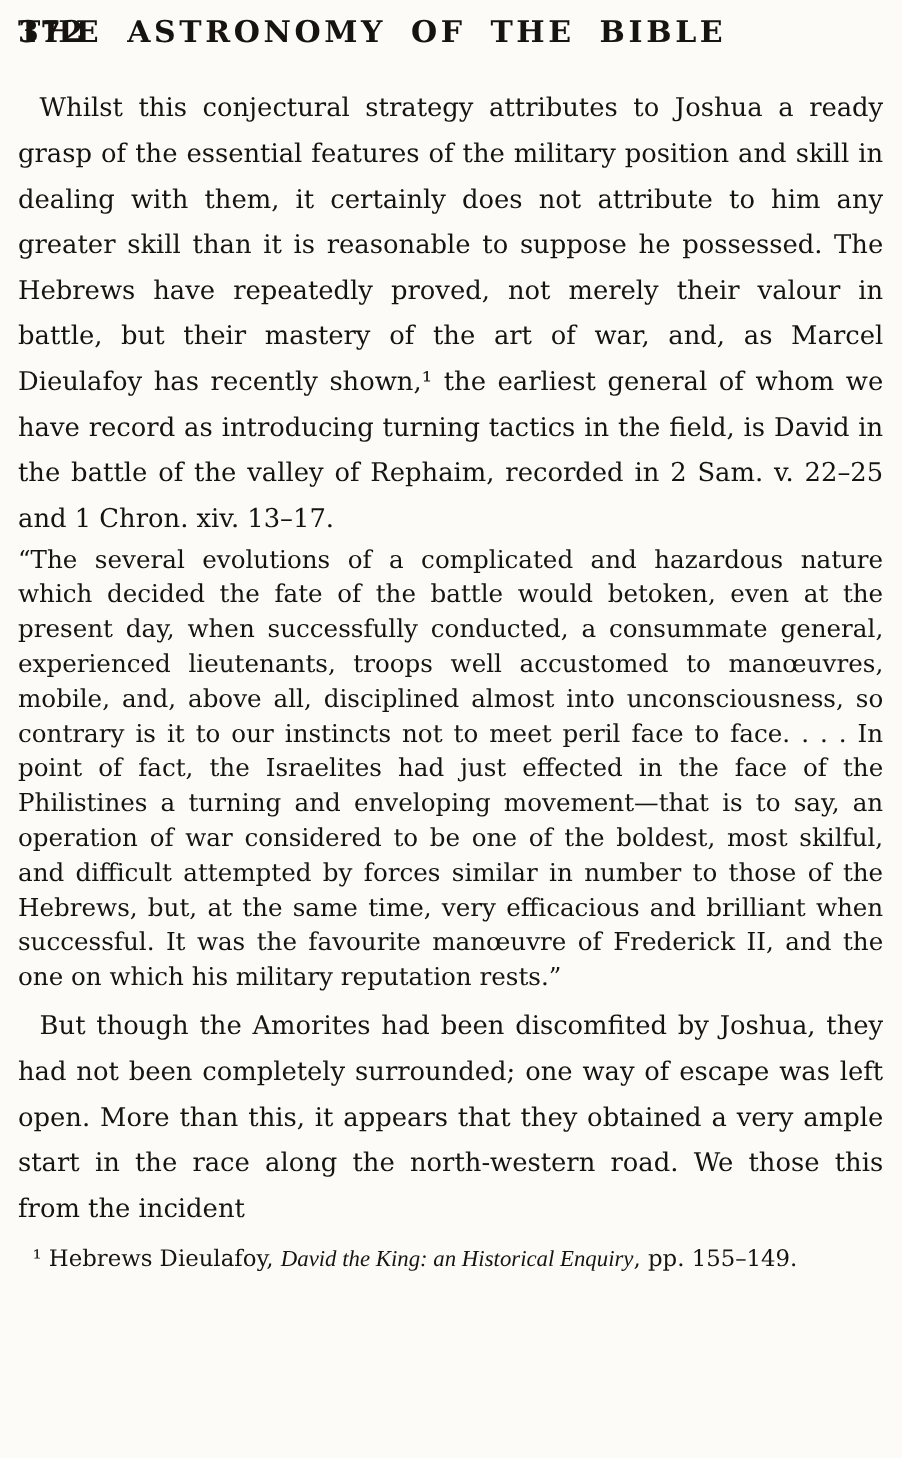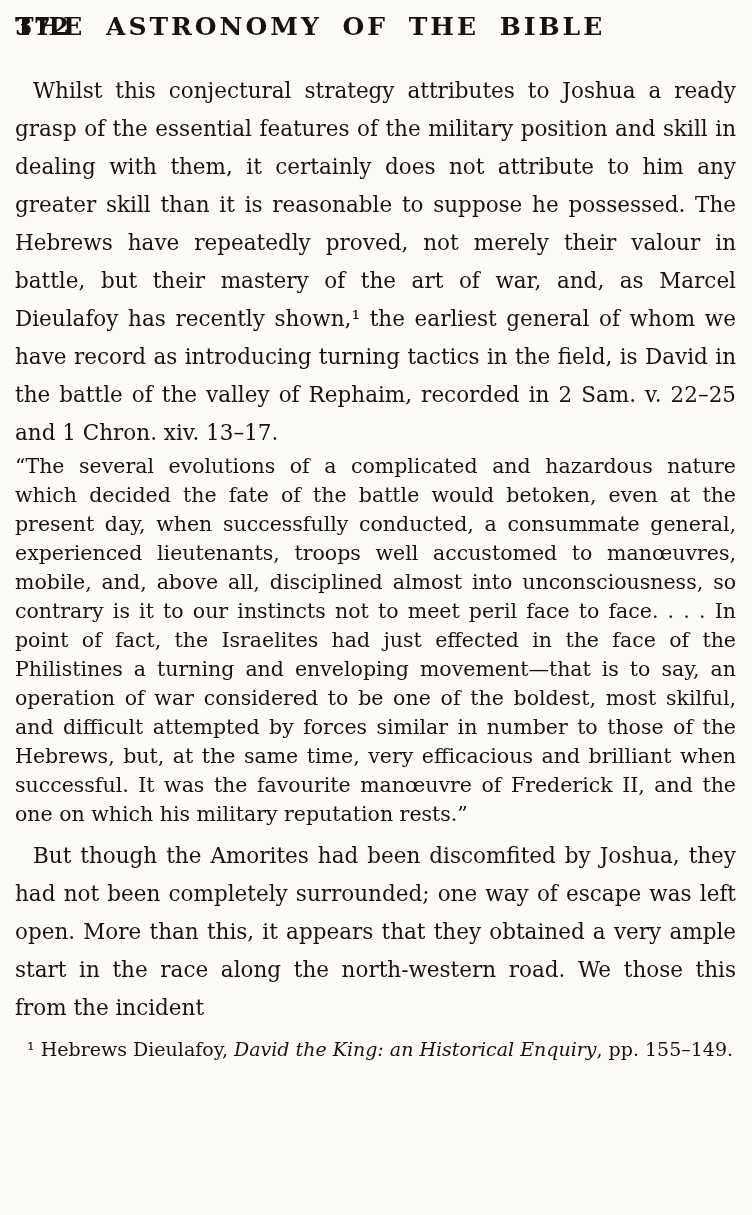--- a/index.html
+++ b/index.html
@@ -64,20 +64,21 @@
     .footnote {
       font-size: 19px;
       line-height: 27px;
       text-align: justify;
       text-indent: 12px;
       margin-top: 9px;
       hyphens: auto;
     }
     .footnote i {
       font-style: italic;
+      font-family: Liberation Serif, serif;
     }
   </style>
 </head>
 <body>
 
 <div class="page">
 
   <header class="page-header">
     <span class="page-number">372</span>
     <span class="running-title">THE ASTRONOMY OF THE BIBLE</span>

